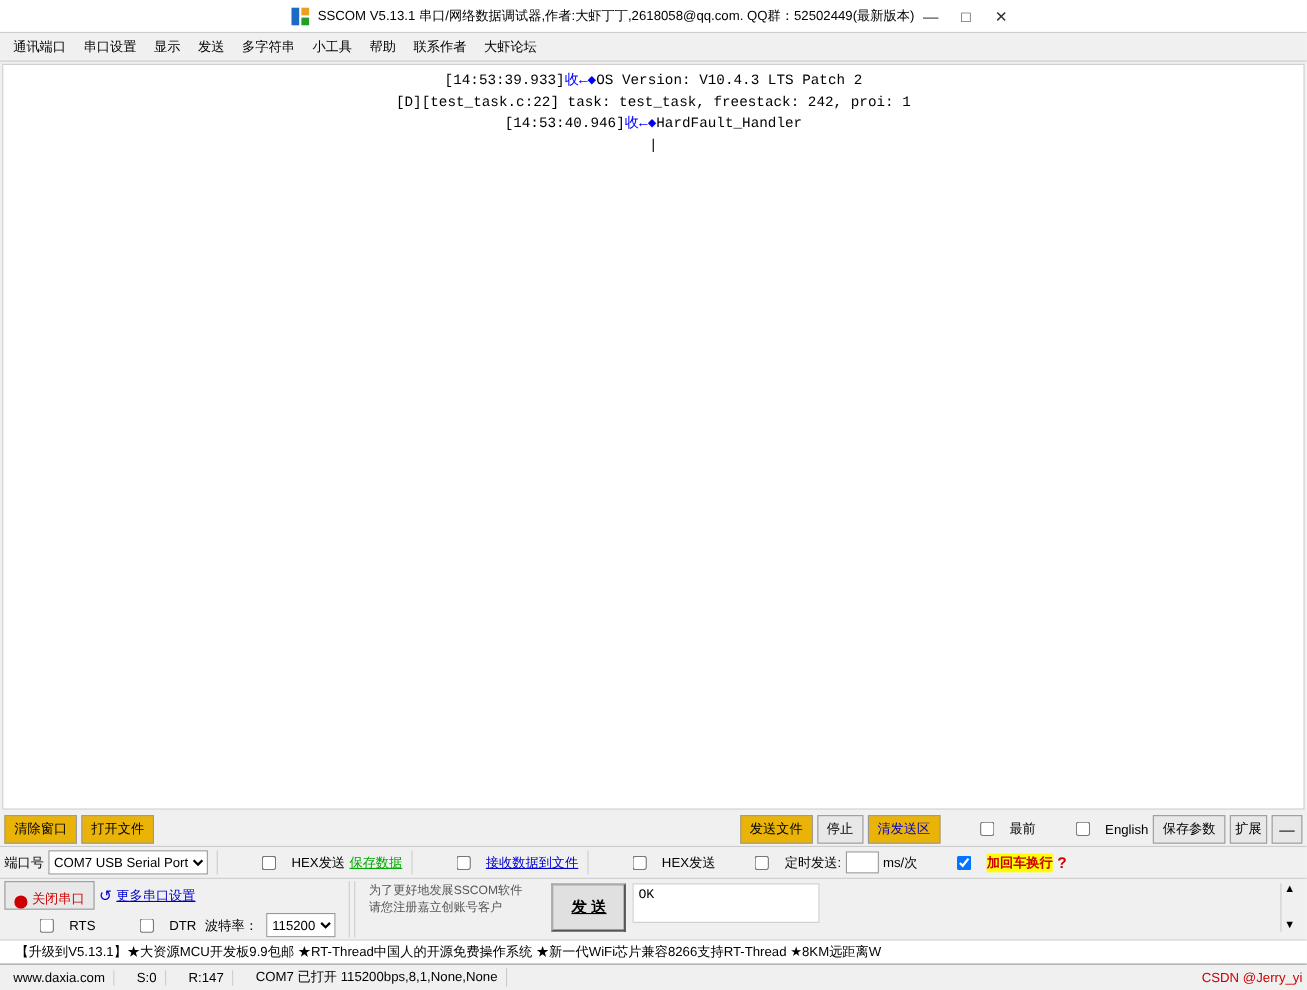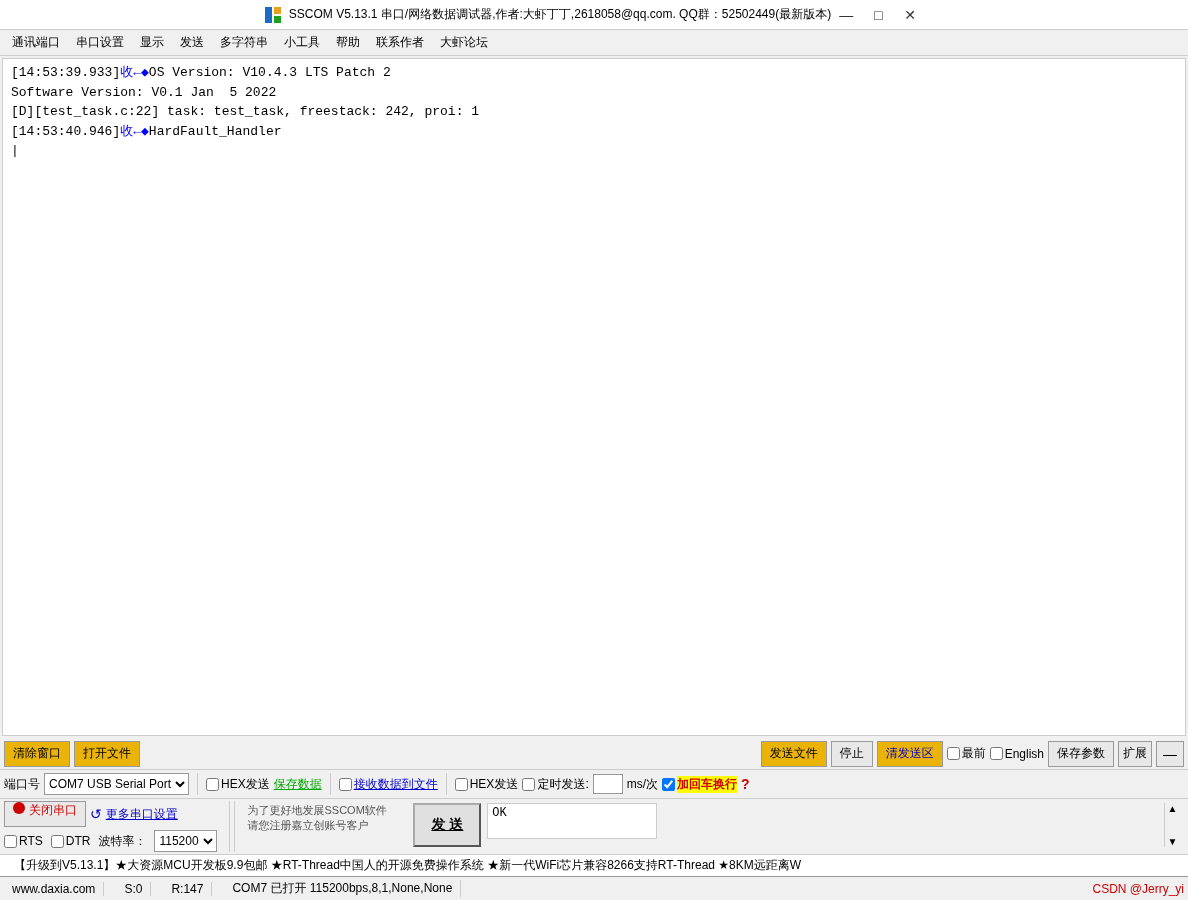--- a/index.html
+++ b/index.html
@@ -79,25 +79,26 @@
       height: calc(900px - 30px - 26px);
     }
 
     
     #terminal {
       flex: 1;
       background: #fff;
       border: 1px solid #ccc;
       margin: 2px;
       overflow-y: auto;
-      padding: 4px 8px;
+      padding: 4px 26px;
       font-family: 'Courier New', Courier, monospace;
       font-size: 13px;
       color: #000;
       position: relative;
+      text-align: center;
     }
     #terminal-content {
       white-space: pre-wrap;
       line-height: 1.5;
     }
 
     
     #terminal::-webkit-scrollbar { width: 16px; }
     #terminal::-webkit-scrollbar-track { background: #f0f0f0; border-left: 1px solid #ccc; }
     #terminal::-webkit-scrollbar-thumb { background: #c0c0c0; border: 1px solid #999; }
@@ -122,24 +123,25 @@
       white-space: nowrap;
     }
     .ctrl-btn.stop { background: #e8e8e8; }
     .ctrl-btn.clear-send { color: #0000cc; border: 1px solid #999; }
 
     #spacer1 { flex: 1; }
 
     .checkbox-label {
       display: flex;
       align-items: center;
-      gap: 2px;
+      gap: 14px;
       font-size: 12px;
       cursor: pointer;
       white-space: nowrap;
+      margin-left: 32px;
     }
     .checkbox-label input[type=checkbox] { cursor: pointer; }
 
     .save-params-btn {
       height: 26px;
       padding: 0 8px;
       border: 1px solid #999;
       background: #e8e8e8;
       cursor: pointer;
       font-size: 12px;
@@ -227,21 +229,21 @@
     }
 
     
     #port-ctrl-area {
       display: flex;
       align-items: center;
       gap: 4px;
     }
     .close-port-btn {
       display: flex;
-      align-items: flex-start;
+      align-items: flex-end;
       gap: 4px;
       height: 26px;
       padding: 0 8px;
       border: 1px solid #999;
       background: #e8e8e8;
       cursor: pointer;
       font-size: 12px;
       color: #cc0000;
     }
     .red-circle {
@@ -402,21 +404,21 @@
     <span class="menu-item">多字符串</span>
     <span class="menu-item">小工具</span>
     <span class="menu-item">帮助</span>
     <span class="menu-item">联系作者</span>
     <span class="menu-item">大虾论坛</span>
   </div>
 
 <div id="main-area">
 
   <div id="terminal">
-    <div id="terminal-content"><div>[14:53:39.933]<span style="color:#0000ff;">收←◆</span>OS Version: V10.4.3 LTS Patch 2</div><div>Software Version: V0.1 Jan  5 2022</div><div></div><div>[D][test_task.c:22] task: test_task, freestack: 242, proi: 1</div><div></div><div>[14:53:40.946]<span style="color:#0000ff;">收←◆</span>HardFault_Handler</div><div>|</div></div>
+    <div id="terminal-content"><div>[14:53:39.933]<span style="color:#0000ff;">收←◆</span>OS Version: V10.4.3 LTS Patch 2</div><div></div><div>[D][test_task.c:22] task: test_task, freestack: 242, proi: 1</div><div></div><div>[14:53:40.946]<span style="color:#0000ff;">收←◆</span>HardFault_Handler</div><div>|</div></div>
   </div>
 
   <div id="send-rows">
 
     <div id="ctrl-row1">
       <button class="ctrl-btn">清除窗口</button>
       <button class="ctrl-btn">打开文件</button>
       <div id="spacer1"></div>
       <button class="ctrl-btn">发送文件</button>
       <button class="ctrl-btn stop">停止</button>

